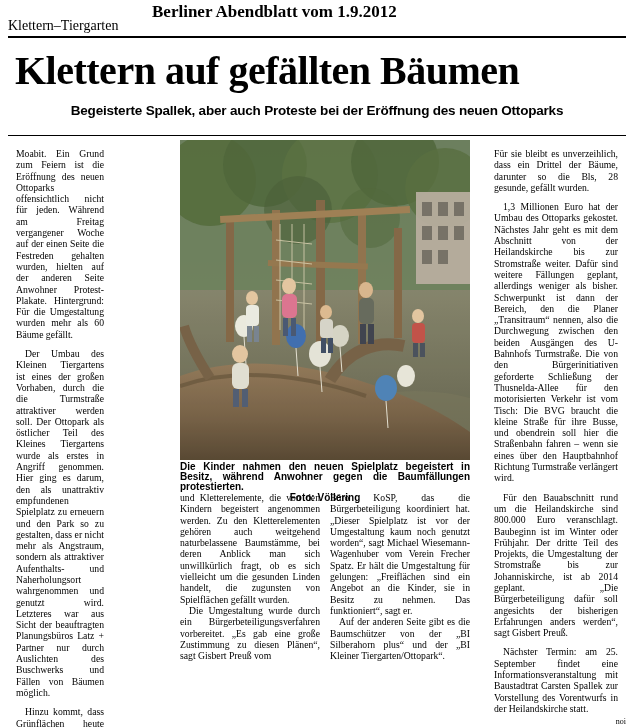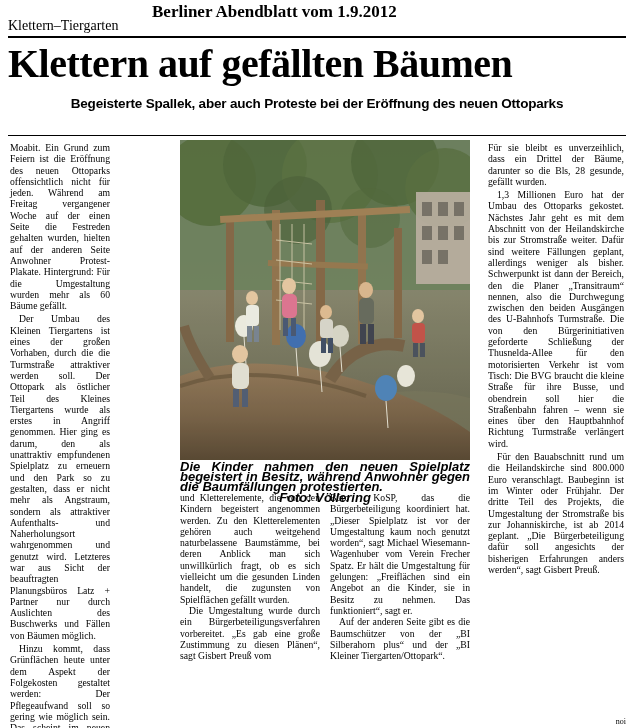--- a/index.html
+++ b/index.html
@@ -62,21 +62,21 @@
     left: 8px;
     right: 8px;
     top: 42px;
   }
   .headline {
     font-family: "Liberation Serif", serif;
     font-weight: bold;
     font-size: 40px;
     line-height: 44px;
     letter-spacing: -0.5px;
-    margin: 0;
+    margin: 7px;
     padding: 0;
     white-space: nowrap;
   }
   .subhead {
     font-family: "Liberation Sans", sans-serif;
     font-weight: bold;
     font-size: 13.5px;
     line-height: 17px;
     margin: 9px 0 0 0;
     text-align: center;
@@ -104,21 +104,21 @@
   .col {
     position: absolute;
     top: 0;
     font-family: "Liberation Serif", serif;
     font-size: 9.7px;
     line-height: 11.3px;
     text-align: justify;
     hyphens: auto;
   }
   .col p {
-    margin: 2px;
+    margin: 8px;
     text-indent: 9px;
   }
   .col p.first {
     text-indent: 0;
   }
 
   .col-left  { left: 0px;   width: 104px; }
   .col-right { left: 478px; width: 140px; }
 
   
@@ -139,25 +139,24 @@
     overflow: hidden;
     background: #6d7f55;
   }
   .photo svg { display: block; }
   .caption {
     position: absolute;
     left: 172px;
     top: 322px;
     width: 290px;
     font-family: "Liberation Sans", sans-serif;
-    font-size: 13px;
+    font-size: 10px;
     line-height: 10px;
     font-weight: bold;
     text-align: justify;
-    font-style: italic;
   }
   .credit {
     font-weight: bold;
     text-align: center;
     display: block;
     margin-top: 1px;
   }
 
   
   .mid-lower {
@@ -349,17 +348,18 @@
       <div class="subcol sub-a">
         <p class="first">und Kletterelemente, die von den Kindern begeistert angenommen werden. Zu den Kletterelementen gehören auch weitgehend naturbelassene Baumstämme, bei deren Anblick man sich unwillkürlich fragt, ob es sich vielleicht um die gesunden Linden handelt, die zugunsten von Spielflächen gefällt wurden.</p>
         <p>Die Umgestaltung wurde durch ein Bürgerbeteiligungsverfahren vorbereitet. „Es gab eine große Zustimmung zu diesen Plänen“, sagt Gisbert Preuß vom</p>
       </div>
     </div>
 
     <div class="col col-right">
       <p class="first">Für sie bleibt es unverzeihlich, dass ein Drittel der Bäume, darunter so die Bls, 28 gesunde, gefällt wurden.</p>
       <p>1,3 Millionen Euro hat der Umbau des Ottoparks gekostet. Nächstes Jahr geht es mit dem Abschnitt von der Heilandskirche bis zur Stromstraße weiter. Dafür sind weitere Fällungen geplant, allerdings weniger als bisher. Schwerpunkt ist dann der Bereich, den die Planer „Transitraum“ nennen, also die Durchwegung zwischen den beiden Ausgängen des U-Bahnhofs Turmstraße. Die von den Bürgerinitiativen geforderte Schließung der Thusnelda-Allee für den motorisierten Verkehr ist vom Tisch: Die BVG braucht die kleine Straße für ihre Busse, und obendrein soll hier die Straßenbahn fahren – wenn sie eines über den Hauptbahnhof Richtung Turmstraße verlängert wird.</p>
       <p>Für den Bauabschnitt rund um die Heilandskirche sind 800.000 Euro veranschlagt. Baubeginn ist im Winter oder Frühjahr. Der dritte Teil des Projekts, die Umgestaltung der Stromstraße bis zur Johanniskirche, ist ab 2014 geplant. „Die Bürgerbeteiligung dafür soll angesichts der bisherigen Erfahrungen anders werden“, sagt Gisbert Preuß.</p>
+      <p>Nächster Termin: am 25. September findet eine Informationsveranstaltung mit Baustadtrat Carsten Spallek zur Vorstellung des Vorentwurfs in der Heilandskirche statt.</p>
     </div>
 
     <div class="footer-note">noi</div>
   </div>
 </div>
 
 </body></html>

